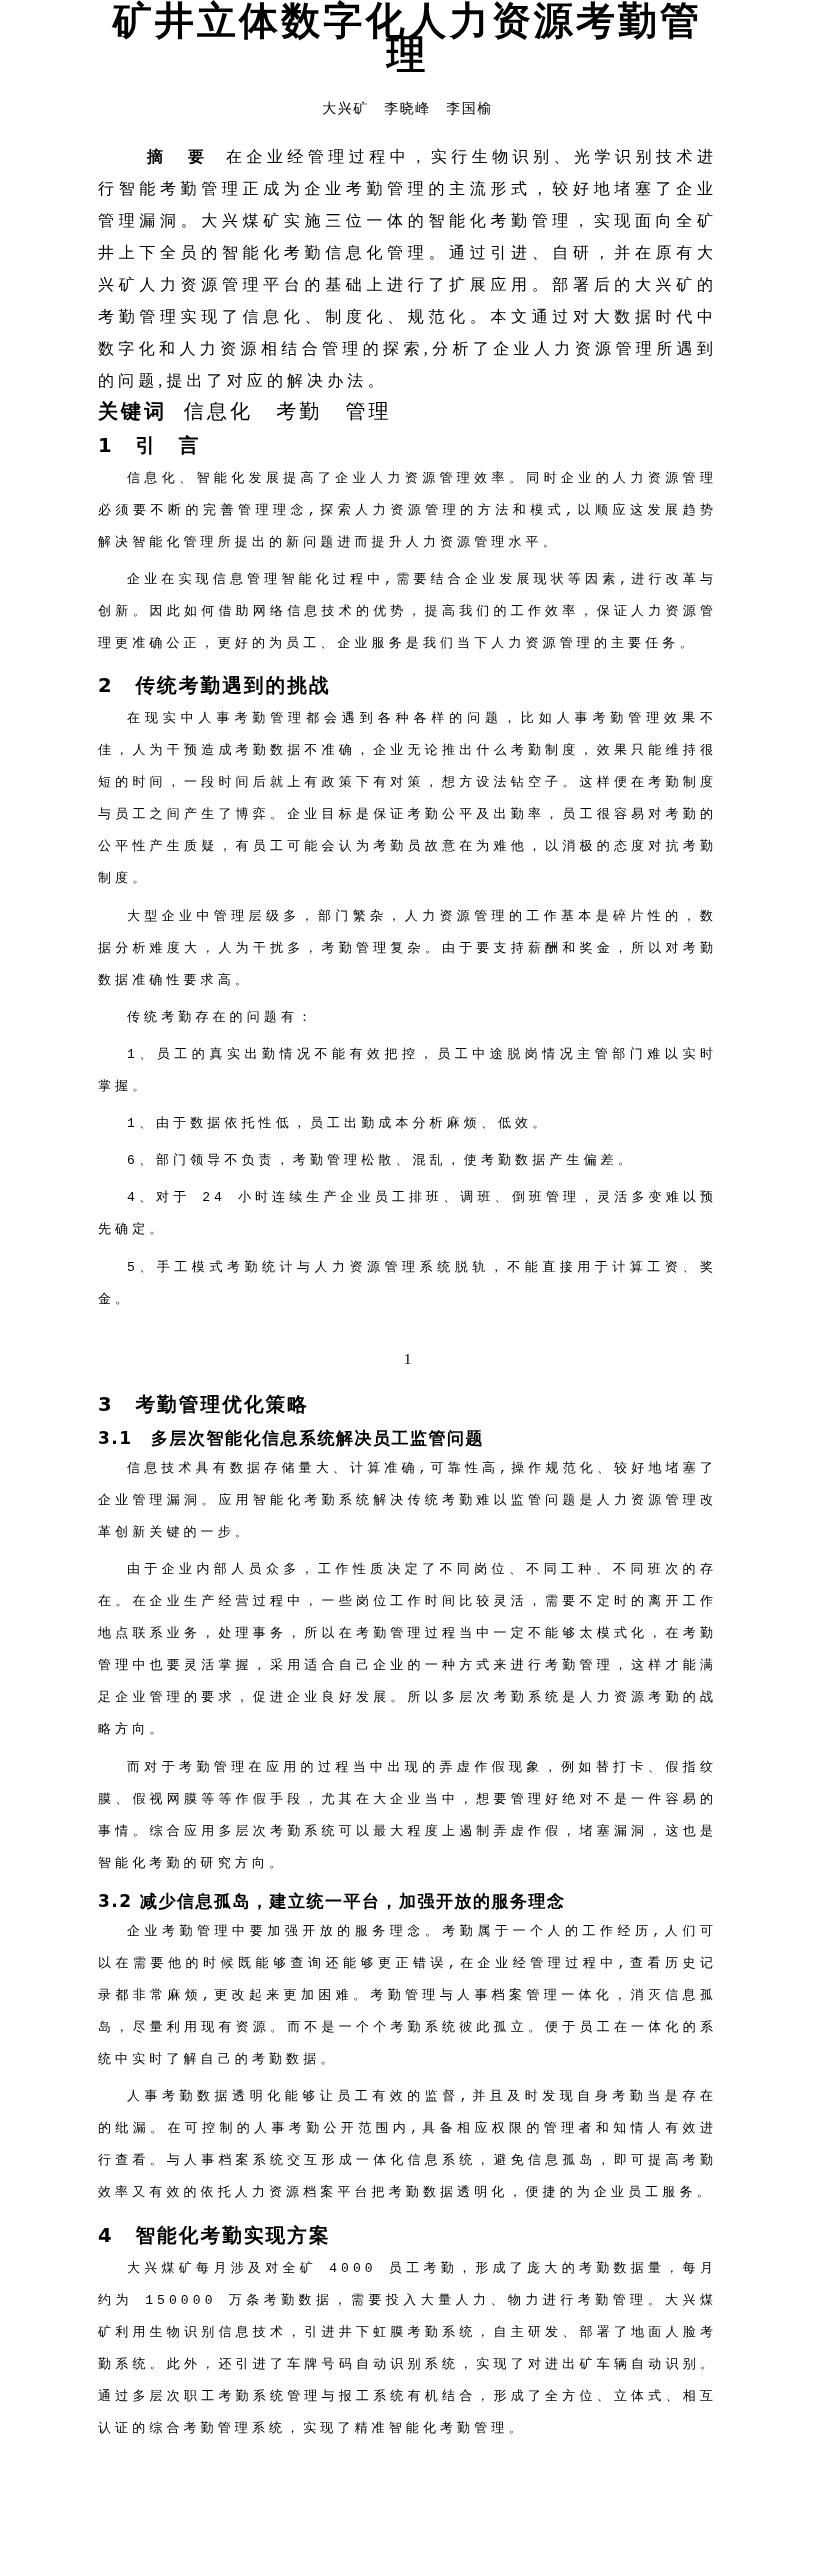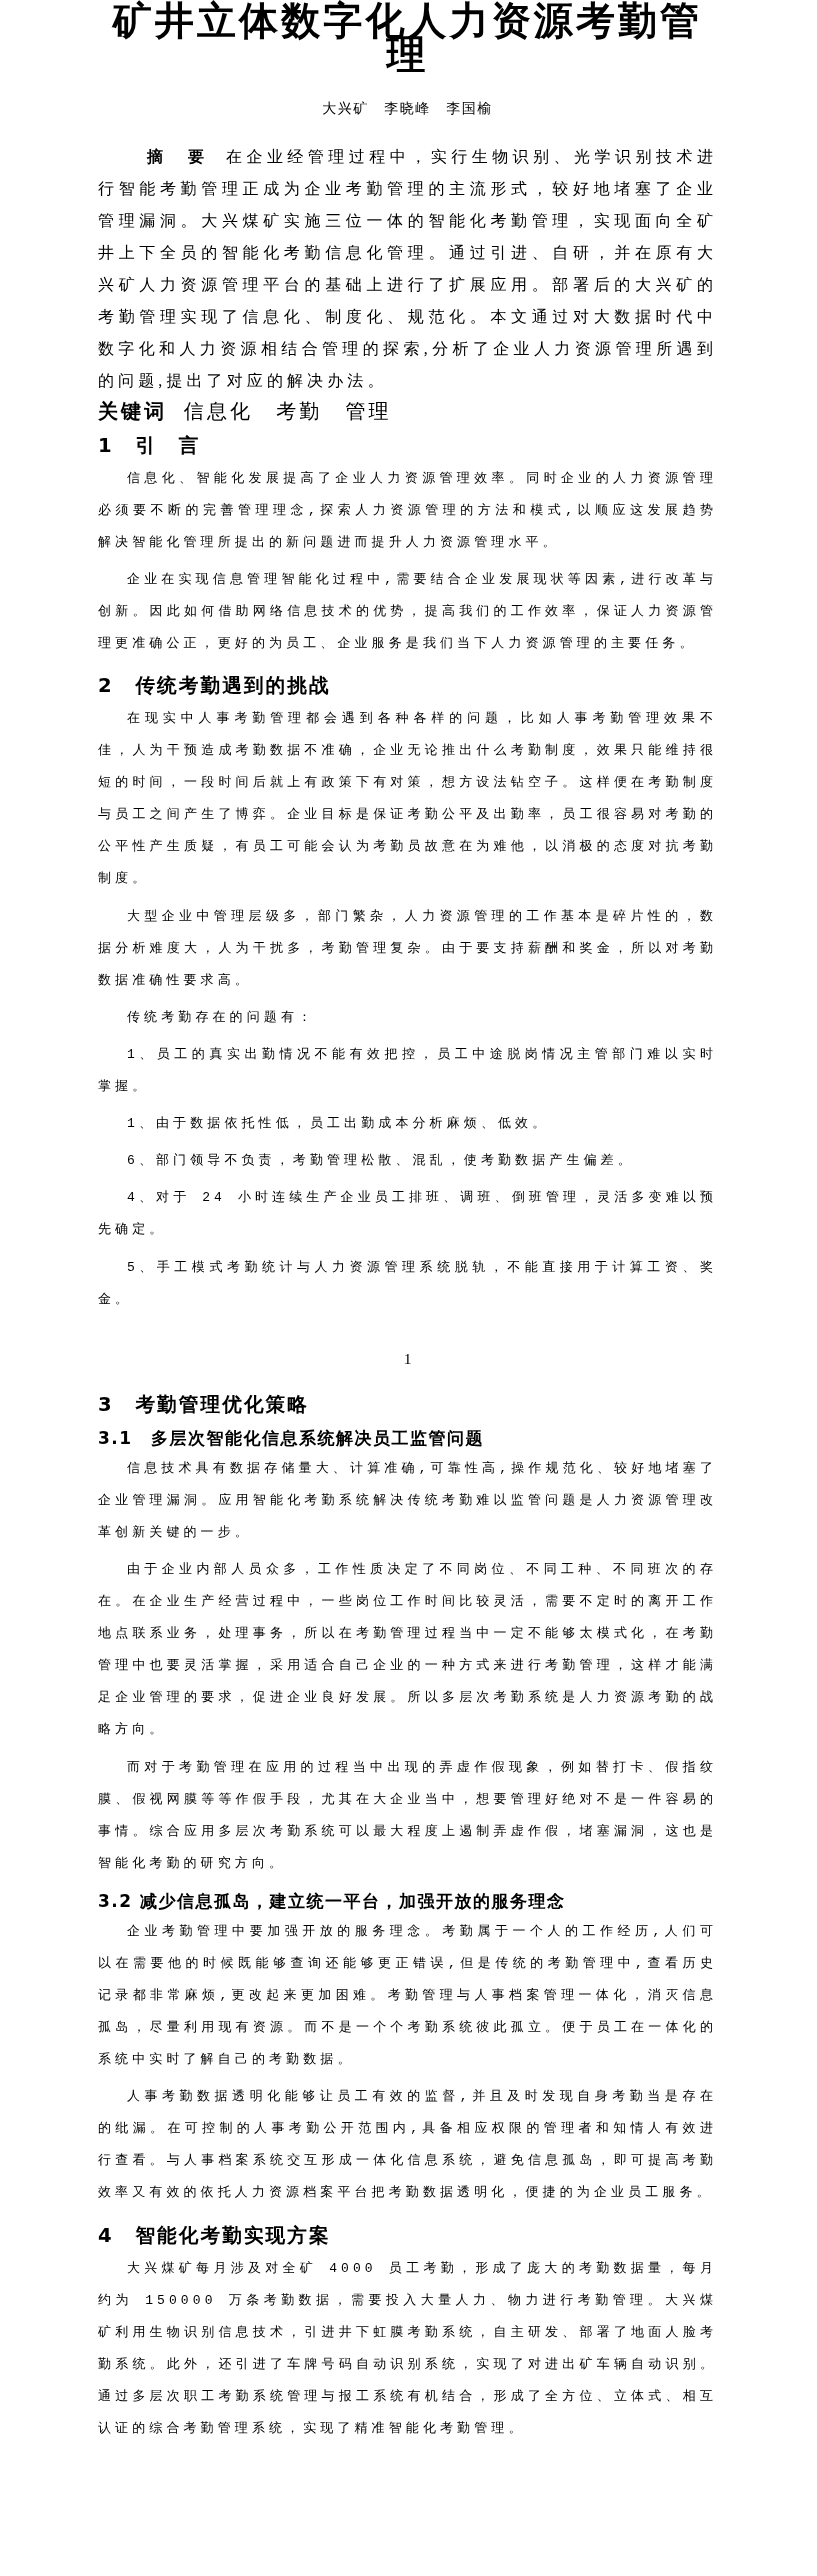--- a/index.html
+++ b/index.html
@@ -74,18 +74,18 @@
 <div class="p item">6、部门领导不负责，考勤管理松散、混乱，使考勤数据产生偏差。</div>
 <div class="p item">4、对于 24 小时连续生产企业员工排班、调班、倒班管理，灵活多变难以预先确定。</div>
 <div class="p item">5、手工模式考勤统计与人力资源管理系统脱轨，不能直接用于计算工资、奖金。</div>
 <div class="pagenum">1</div>
 <div class="h1">3　考勤管理优化策略</div>
 <div class="h2">3.1　多层次智能化信息系统解决员工监管问题</div>
 <div class="p">信息技术具有数据存储量大、计算准确,可靠性高,操作规范化、较好地堵塞了企业管理漏洞。应用智能化考勤系统解决传统考勤难以监管问题是人力资源管理改革创新关键的一步。</div>
 <div class="p">由于企业内部人员众多，工作性质决定了不同岗位、不同工种、不同班次的存在。在企业生产经营过程中，一些岗位工作时间比较灵活，需要不定时的离开工作地点联系业务，处理事务，所以在考勤管理过程当中一定不能够太模式化，在考勤管理中也要灵活掌握，采用适合自己企业的一种方式来进行考勤管理，这样才能满足企业管理的要求，促进企业良好发展。所以多层次考勤系统是人力资源考勤的战略方向。</div>
 <div class="p">而对于考勤管理在应用的过程当中出现的弄虚作假现象，例如替打卡、假指纹膜、假视网膜等等作假手段，尤其在大企业当中，想要管理好绝对不是一件容易的事情。综合应用多层次考勤系统可以最大程度上遏制弄虚作假，堵塞漏洞，这也是智能化考勤的研究方向。</div>
 <div class="h2">3.2 减少信息孤岛，建立统一平台，加强开放的服务理念</div>
-<div class="p">企业考勤管理中要加强开放的服务理念。考勤属于一个人的工作经历,人们可以在需要他的时候既能够查询还能够更正错误,但是传统的考勤管理中,查看历史记录都非常麻烦,更改起来更加困难。考勤管理与人事档案管理一体化，消灭信息孤岛，尽量利用现有资源。而不是一个个考勤系统彼此孤立。便于员工在一体化的系统中实时了解自己的考勤数据。</div>
+<div class="p">企业考勤管理中要加强开放的服务理念。考勤属于一个人的工作经历,人们可以在需要他的时候既能够查询还能够更正错误,在企业经管理过程中,查看历史记录都非常麻烦,更改起来更加困难。考勤管理与人事档案管理一体化，消灭信息孤岛，尽量利用现有资源。而不是一个个考勤系统彼此孤立。便于员工在一体化的系统中实时了解自己的考勤数据。</div>
 <div class="p">人事考勤数据透明化能够让员工有效的监督,并且及时发现自身考勤当是存在的纰漏。在可控制的人事考勤公开范围内,具备相应权限的管理者和知情人有效进行查看。与人事档案系统交互形成一体化信息系统，避免信息孤岛，即可提高考勤效率又有效的依托人力资源档案平台把考勤数据透明化，便捷的为企业员工服务。</div>
 <div class="h1">4　智能化考勤实现方案</div>
 <div class="p">大兴煤矿每月涉及对全矿 4000 员工考勤，形成了庞大的考勤数据量，每月约为 150000 万条考勤数据，需要投入大量人力、物力进行考勤管理。大兴煤矿利用生物识别信息技术，引进井下虹膜考勤系统，自主研发、部署了地面人脸考勤系统。此外，还引进了车牌号码自动识别系统，实现了对进出矿车辆自动识别。通过多层次职工考勤系统管理与报工系统有机结合，形成了全方位、立体式、相互认证的综合考勤管理系统，实现了精准智能化考勤管理。</div>
 <div class="filler"></div>
 
 
 </body></html>

